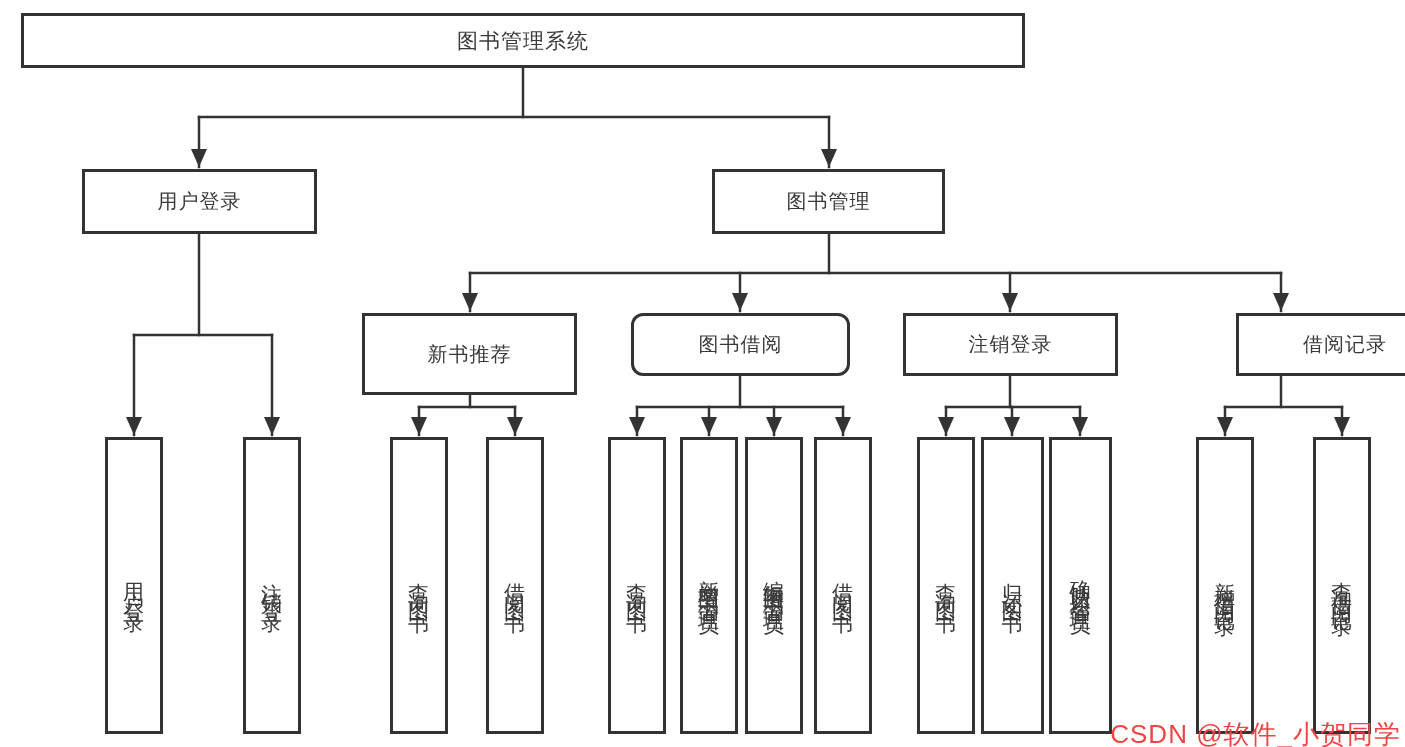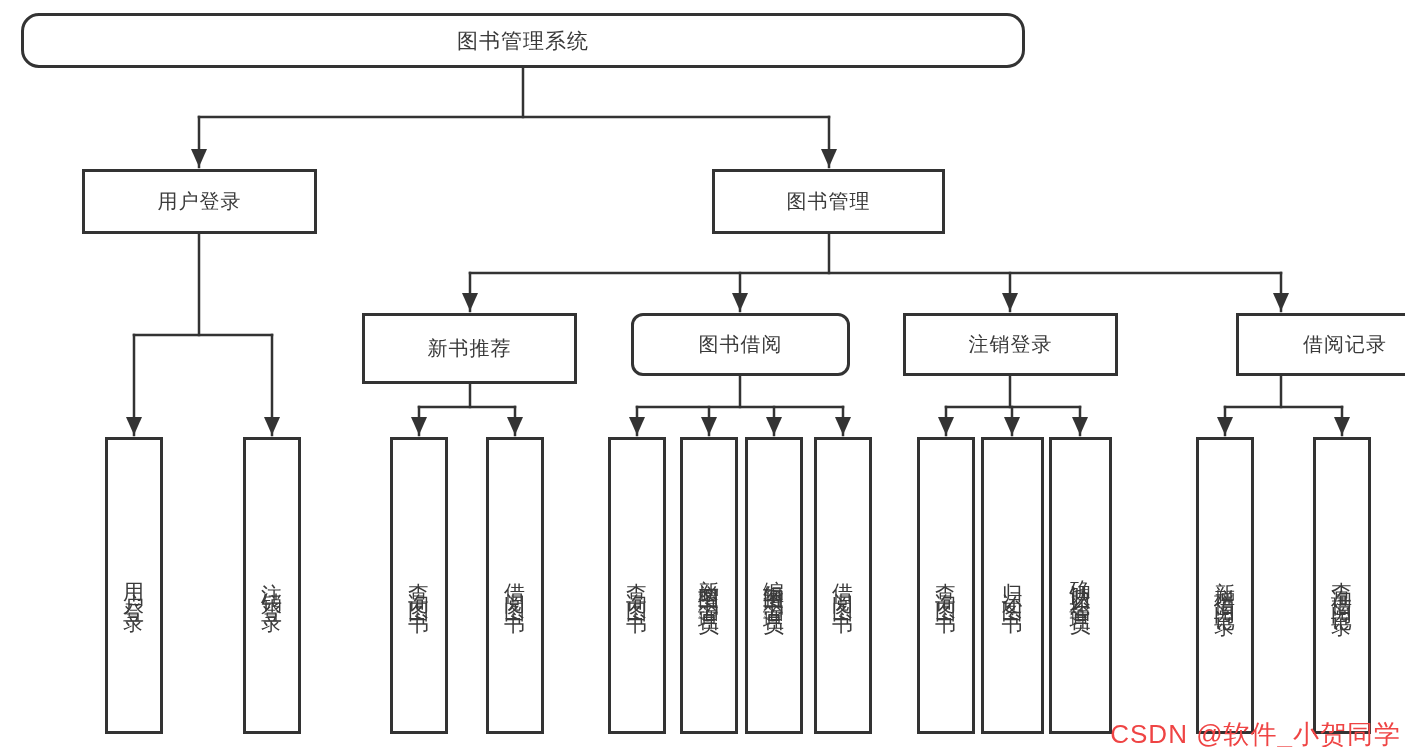--- a/index.html
+++ b/index.html
@@ -112,32 +112,32 @@
       <line x1="774" y1="407" x2="774" y2="435" marker-end="url(#ah)"></line>
       <line x1="843" y1="407" x2="843" y2="435" marker-end="url(#ah)"></line>
       <line x1="946" y1="407" x2="946" y2="435" marker-end="url(#ah)"></line>
       <line x1="1012" y1="407" x2="1012" y2="435" marker-end="url(#ah)"></line>
       <line x1="1080" y1="407" x2="1080" y2="435" marker-end="url(#ah)"></line>
       <line x1="1225" y1="407" x2="1225" y2="435" marker-end="url(#ah)"></line>
       <line x1="1342" y1="407" x2="1342" y2="435" marker-end="url(#ah)"></line>
     </g>
   </svg>
 
-  <div class="node root" style="left:21px; top:13px; width:1004px; height:55px;border-radius:18px;">
+  <div class="node root" style="left:21px; top:13px; width:1004px; height:55px;">
     <span>图书管理系统</span>
   </div>
 
   <div class="node" style="left:82px; top:169px; width:235px; height:65px;">
     <span>用户登录</span>
   </div>
   <div class="node" style="left:712px; top:169px; width:233px; height:65px;">
     <span>图书管理</span>
   </div>
 
-  <div class="node" style="left:362px; top:313px; width:215px; height:71px;justify-content:center;">
+  <div class="node" style="left:362px; top:313px; width:215px; height:82px;justify-content:center;">
     <span>新书推荐</span>
   </div>
   <div class="node" style="left:631px; top:313px; width:219px; height:63px;border-radius:12px;">
     <span>图书借阅</span>
   </div>
   <div class="node" style="left:903px; top:313px; width:215px; height:63px;">
     <span>注销登录</span>
   </div>
   <div class="node" style="left:1236px; top:313px; width:218px; height:63px;">
     <span>借阅记录</span>

